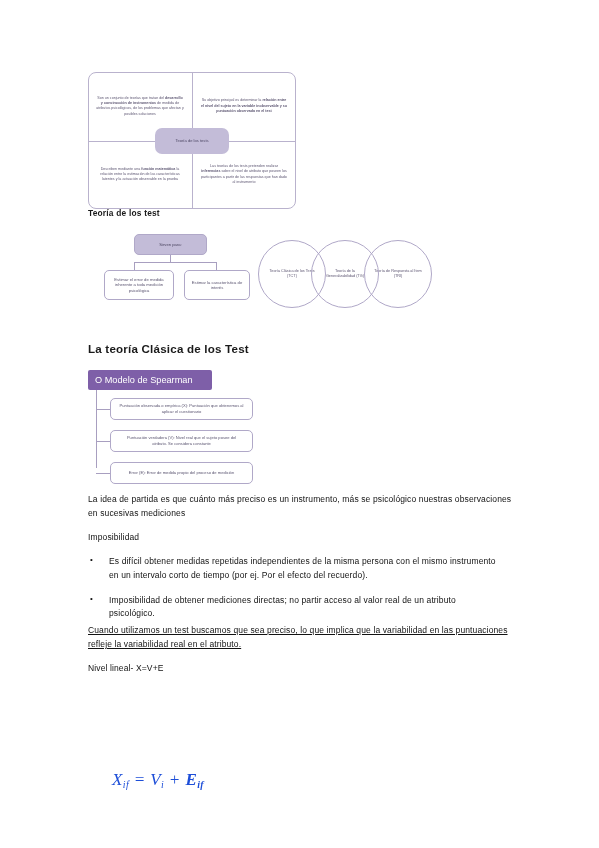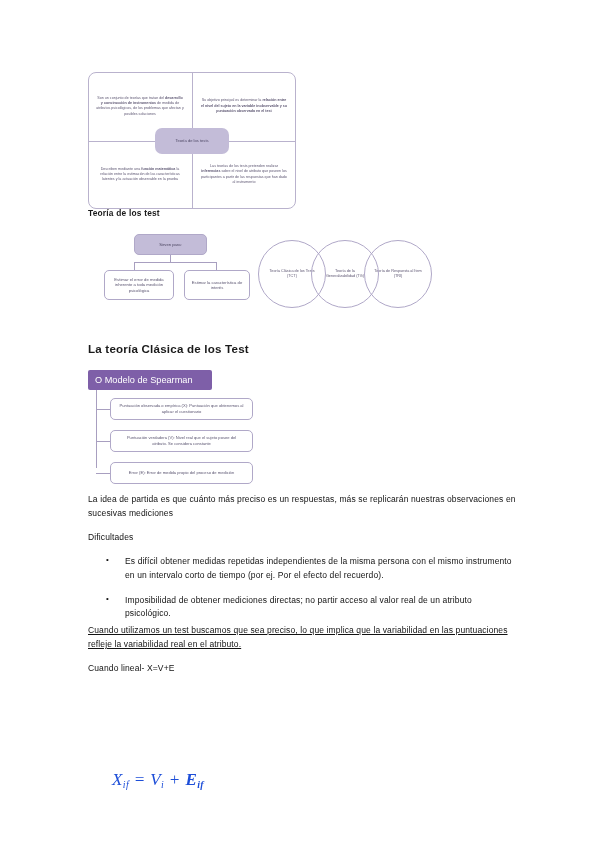--- a/index.html
+++ b/index.html
@@ -270,21 +270,21 @@
     width: 428px;
     font-size: 8.5px;
     line-height: 1.62;
     color: #121212;
     letter-spacing: 0.12px;
   }
   #para-idea      { top: 493px; }
   #label-dificultades { top: 531px; }
   .bullets {
     position: absolute;
-    left: 88px;
+    left: 72px;
     width: 428px;
     margin: 0;
     padding: 0;
     list-style: none;
     font-size: 8.5px;
     line-height: 1.62;
     color: #121212;
     letter-spacing: 0.12px;
   }
   #list-dificultades { top: 555px; }
@@ -387,32 +387,32 @@
     <div class="spear-header">O Modelo de Spearman</div>
     <div class="spear-spine"></div>
     <div class="spear-stub s1"></div>
     <div class="spear-stub s2"></div>
     <div class="spear-stub s3"></div>
     <div class="dgm-box spear-item i1">Puntuación observada o empírica (X): Puntuación que obtenemos al aplicar el cuestionario</div>
     <div class="dgm-box spear-item i2">Puntuación verdadera (V): Nivel real que el sujeto posee del atributo. Se considera constante</div>
     <div class="dgm-box spear-item i3">Error (E): Error de medida propio del proceso de medición</div>
   </div>
 
-  <div class="body-txt" id="para-idea">La idea de partida es que cuánto más preciso es un respuestas, más se replicarán nuestras observaciones en sucesivas mediciones</div>
-
-  <div class="body-txt" id="label-dificultades">Dificultades</div>
+  <div class="body-txt" id="para-idea">La idea de partida es que cuánto más preciso es un instrumento, más se psicológico nuestras observaciones en sucesivas mediciones</div>
+
+  <div class="body-txt" id="label-dificultades">Imposibilidad</div>
 
   <ul class="bullets" id="list-dificultades">
     <li>Es difícil obtener medidas repetidas independientes de la misma persona con el mismo instrumento en un intervalo corto de tiempo (por ej. Por el efecto del recuerdo).</li>
     <li>Imposibilidad de obtener mediciones directas; no partir acceso al valor real de un atributo psicológico.</li>
   </ul>
 
   <div class="body-txt" id="para-cuando">Cuando utilizamos un test buscamos que sea preciso, lo que implica que la variabilidad en las puntuaciones refleje la variabilidad real en el atributo.</div>
 
-  <div class="body-txt" id="para-modelo">Cuando lineal- X=V+E</div>
+  <div class="body-txt" id="para-modelo">Nivel lineal- X=V+E</div>
 
 
   <div class="formula">
     <span>X</span><sub>if</sub>
     <span>=</span>
     <span>V</span><sub>i</sub>
     <span>+</span>
     <span class="bold-e">E</span><sub class="bold-e">if</sub>
   </div>
 

